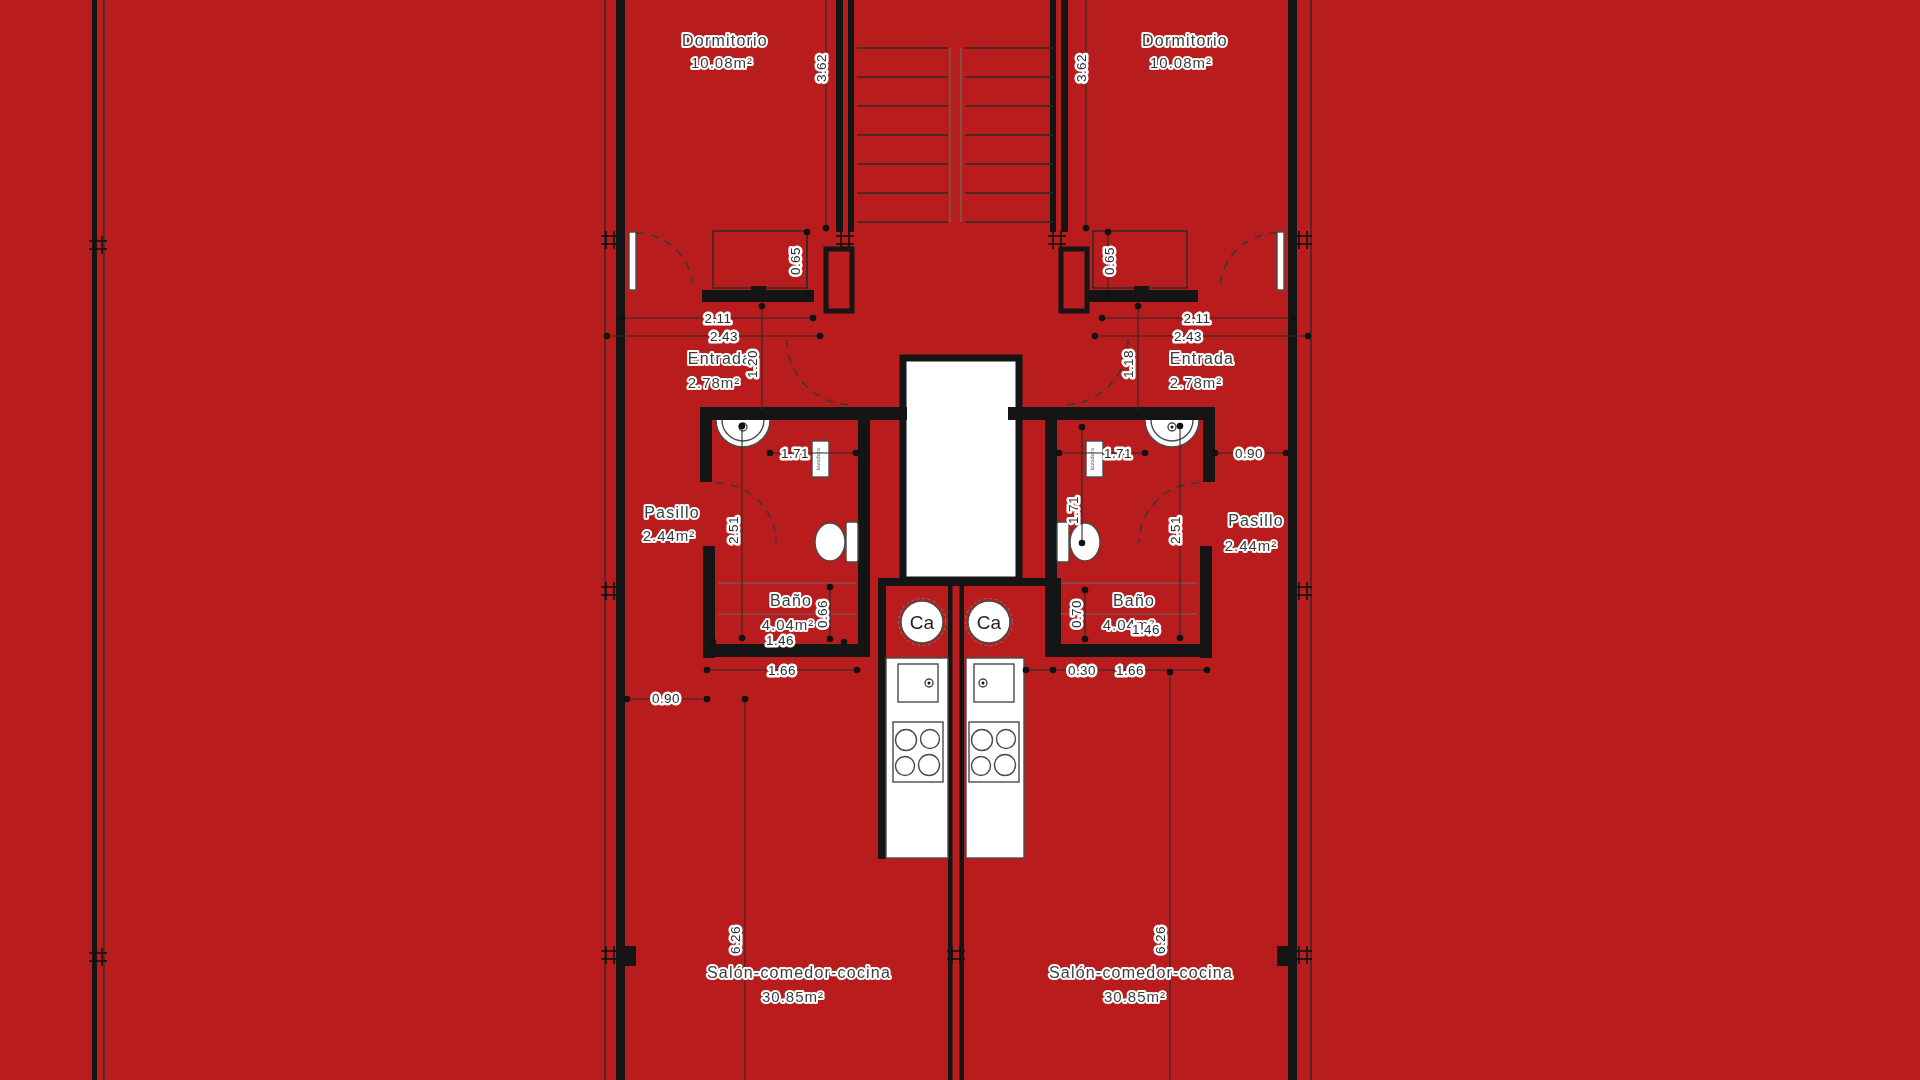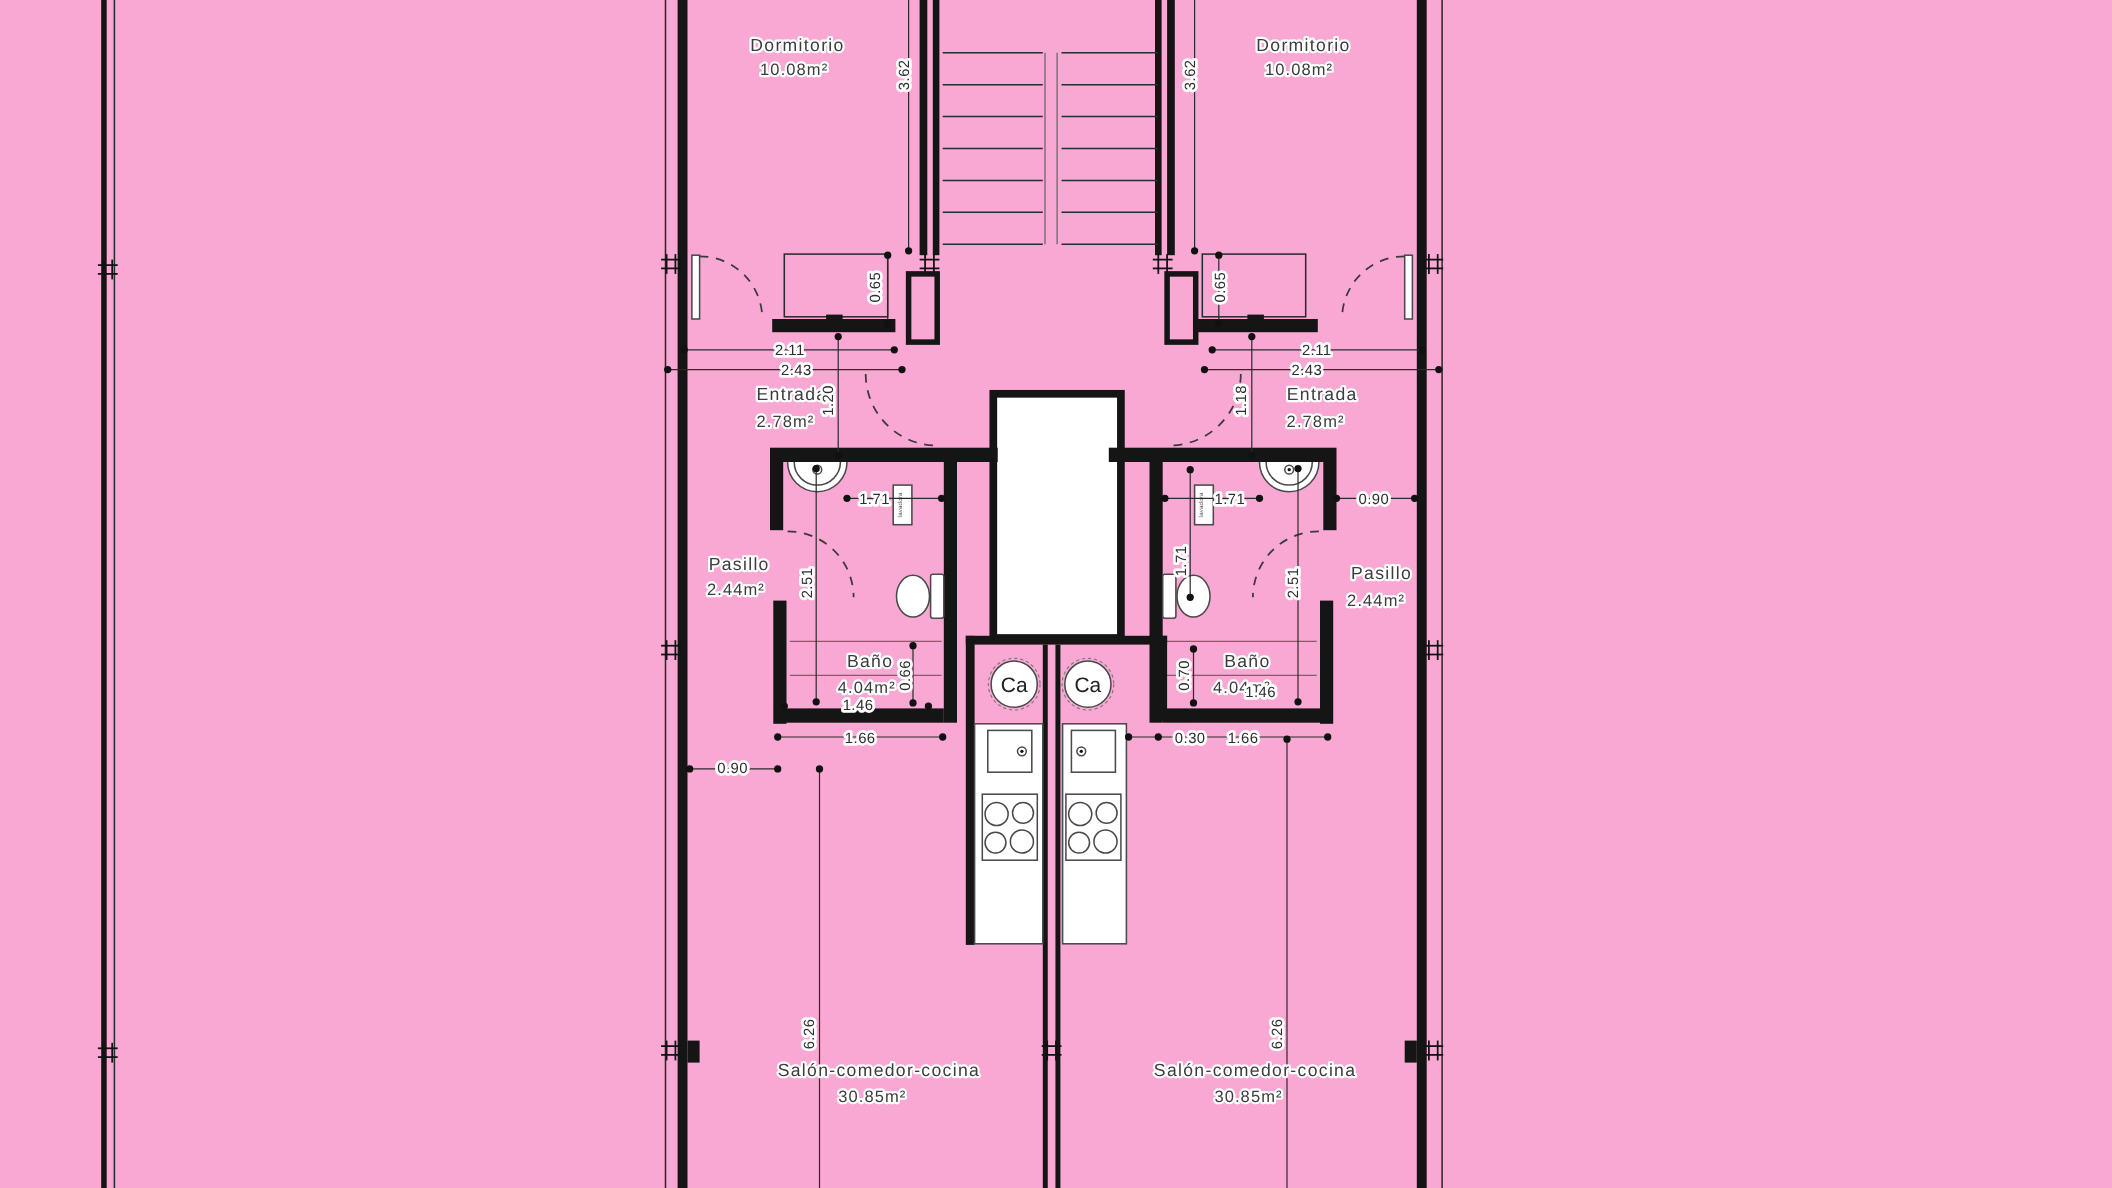--- a/index.html
+++ b/index.html
@@ -1,16 +1,16 @@
 <!DOCTYPE html>
 <html><head>
 <meta charset="utf-8">
 <style>
   html,body{margin:0;padding:0;background:#ffffff;}
-  .canvas{position:relative;width:1920px;height:1080px;background:#f9a8d4;overflow:hidden;
+  .canvas{position:relative;width:1920px;height:1080px;background:#b91c1c;overflow:hidden;
           font-family:"Liberation Sans", sans-serif;}
   svg{position:absolute;left:0;top:0;}
   .wall{fill:#151515;stroke:none;}
   .thin{stroke:#2b2b2b;stroke-width:1.4;fill:none;}
   .lite{stroke:#6a6a6a;stroke-width:1.2;fill:none;}
   .fix{stroke:#4a4a4a;stroke-width:1.4;fill:#ffffff;}
   .dimline{stroke:#2b2b2b;stroke-width:1.1;fill:none;}
   .dot{fill:#111111;}
   .arc{stroke:#3a3a3a;stroke-width:1.6;fill:none;stroke-dasharray:8 7;}
   .roomtxt{font-size:16px;fill:#3c3c3c;letter-spacing:1.2px;

